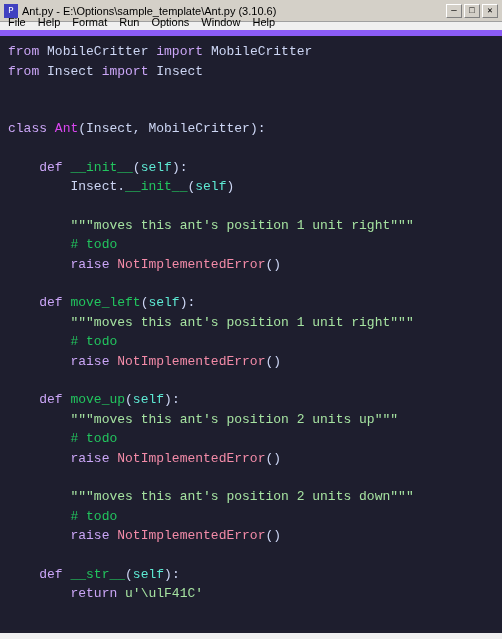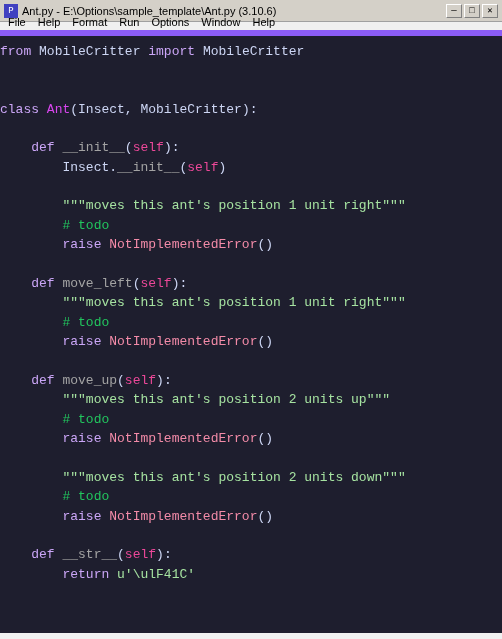--- a/index.html
+++ b/index.html
@@ -68,35 +68,35 @@
     }
     .menu-item {
       padding: 2px 6px;
       cursor: pointer;
     }
     .editor-area {
       background: #1e1e2e;
       color: #cdd6f4;
       height: calc(639px - 42px);
       overflow-y: auto;
-      padding: 6px 0;
+      padding: 6px 8px;
       line-height: 1.5;
       font-size: 13px;
     }
     .line {
       white-space: pre;
       display: block;
       min-height: 19px;
     }
     .kw { color: #cba6f7; }      
-    .fn { color: #a3a3a3; }       
+    .fn { color: #22c55e; }       
     .str { color: #a6e3a1; }      
     .comment { color: #22c55e; }  
     .cls { color: #d946ef; }      
-    .param { color: #ec4899; }    
+    .param { color: #5eead4; }    
     .plain { color: #cdd6f4; }    
     .err { color: #f38ba8; margin-top: 29px; }      
   </style>
 </head>
 <body>
 
 <div class="title-bar">
   <div class="title-bar-left">
     <div class="title-bar-icon">
       <span>P</span>
@@ -115,20 +115,21 @@
   <span class="menu-item">Help</span>
   <span class="menu-item">Format</span>
   <span class="menu-item">Run</span>
   <span class="menu-item">Options</span>
   <span class="menu-item">Window</span>
   <span class="menu-item">Help</span>
 </div>
 
 <div class="editor-area">
   <span class="line"><span class="kw">from</span> <span class="plain">MobileCritter</span> <span class="kw">import</span> <span class="plain">MobileCritter</span></span>
+  <span class="line"><span class="kw">from</span> <span class="plain">Insect</span> <span class="kw">import</span> <span class="plain">Insect</span></span>
   <span class="line"></span>
   <span class="line"></span>
   <span class="line"><span class="kw">class</span> <span class="cls">Ant</span><span class="plain">(</span><span class="plain">Insect</span><span class="plain">, </span><span class="plain">MobileCritter</span><span class="plain">):</span></span>
   <span class="line"></span>
   <span class="line">    <span class="kw">def</span> <span class="fn">__init__</span><span class="plain">(</span><span class="param">self</span><span class="plain">):</span></span>
   <span class="line">        <span class="plain">Insect.</span><span class="fn">__init__</span><span class="plain">(</span><span class="param">self</span><span class="plain">)</span></span>
   <span class="line"></span>
   <span class="line">        <span class="str">"""moves this ant's position 1 unit right"""</span></span>
   <span class="line">        <span class="comment"># todo</span></span>
   <span class="line">        <span class="kw">raise</span> <span class="err">NotImplementedError</span><span class="plain">()</span></span>

